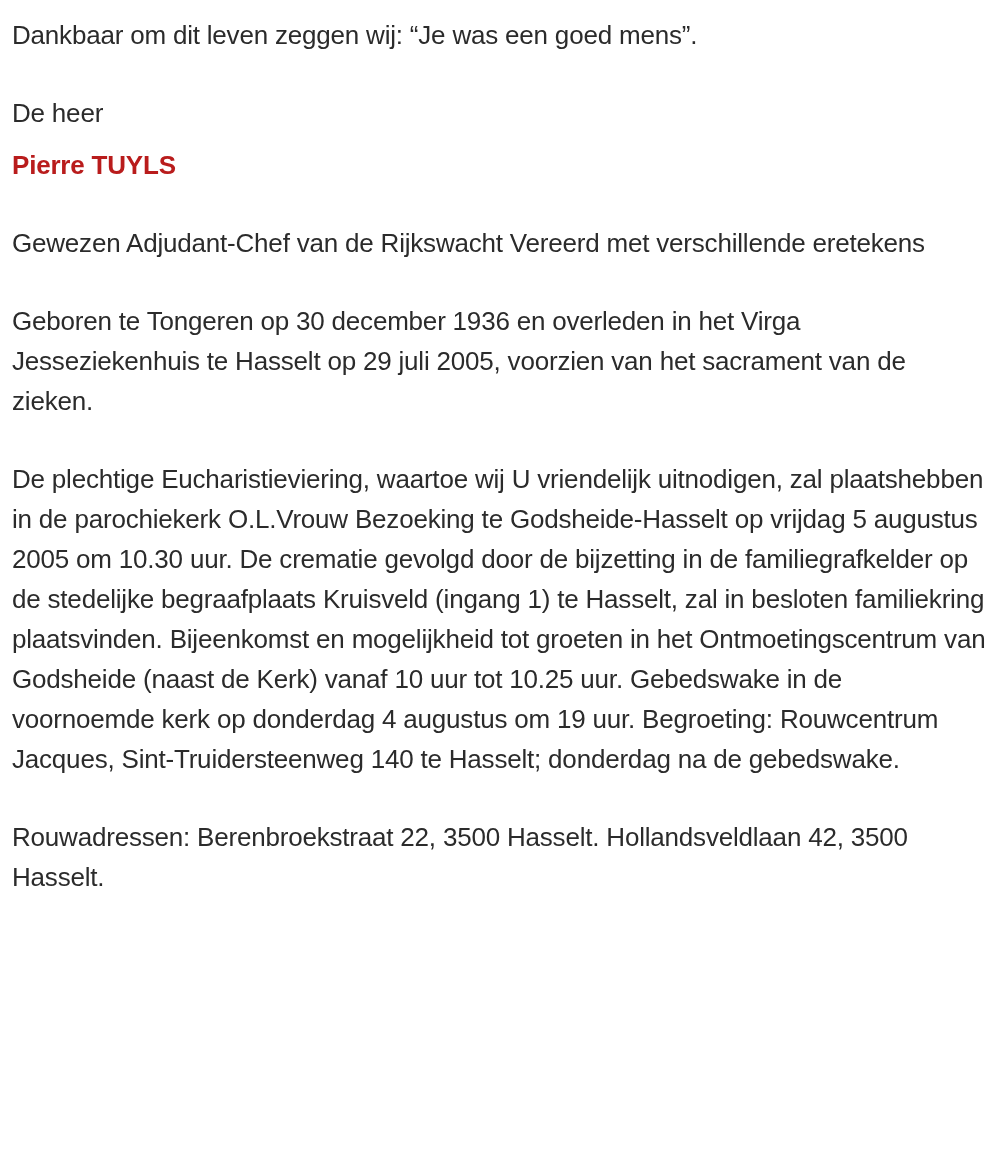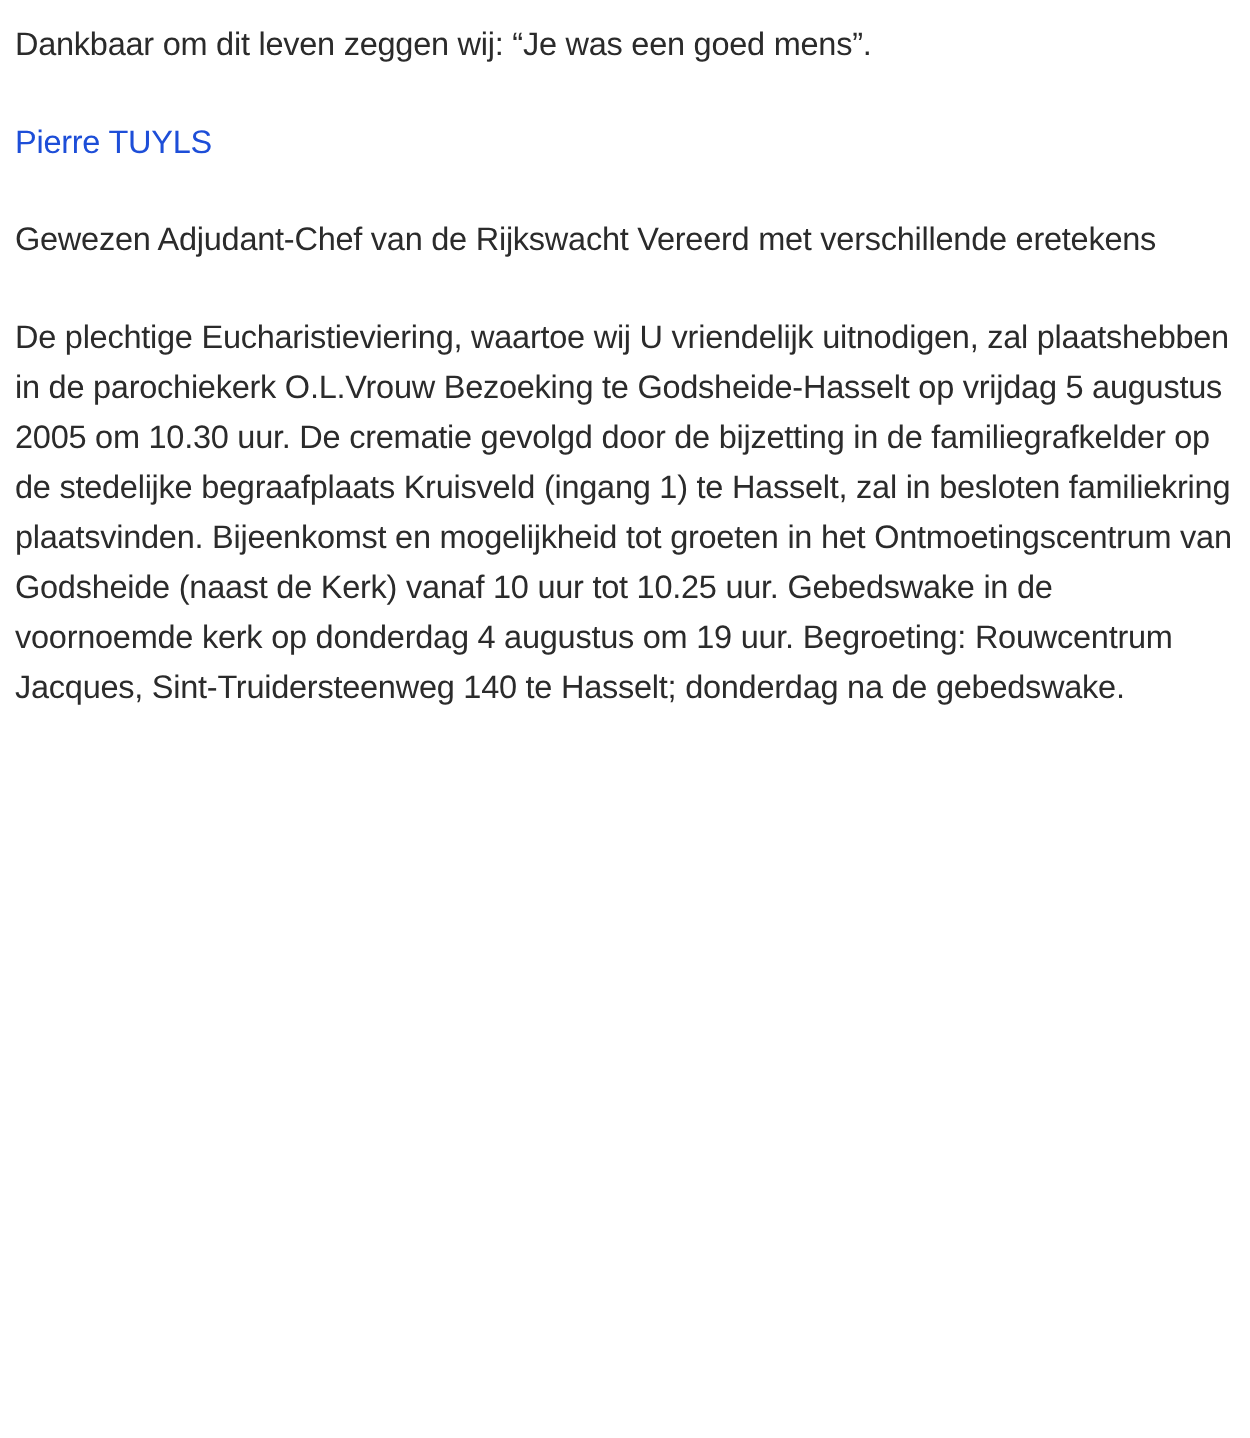--- a/index.html
+++ b/index.html
@@ -26,35 +26,38 @@
     font-size: 26px;
     line-height: 40px;
     font-weight: 400;
     letter-spacing: -0.2px;
     color: #2b2b2b;
   }
   .document p.tight {
     margin-bottom: 9px;
   }
   .document p.name {
-    font-weight: 400;
-    color: #1d4ed8;
+    font-weight: 700;
+    color: #b91c1c;
   }
   .document p:last-child {
     margin-bottom: 0;
   }
 </style>
 </head>
 <body>
 
 <main class="document">
   <p>Dankbaar om dit leven zeggen wij: “Je was een goed mens”.</p>
 
+  <p class="tight">De heer</p>
 
   <p class="name">Pierre TUYLS</p>
 
   <p>Gewezen Adjudant-Chef van de Rijkswacht Vereerd met verschillende eretekens</p>
 
+  <p>Geboren te Tongeren op 30 december 1936 en overleden in het Virga Jesseziekenhuis te Hasselt op 29 juli 2005, voorzien van het sacrament van de zieken.</p>
 
   <p>De plechtige Eucharistieviering, waartoe wij U vriendelijk uitnodigen, zal plaatshebben in de parochiekerk O.L.Vrouw Bezoeking te Godsheide-Hasselt op vrijdag 5 augustus 2005 om 10.30 uur. De crematie gevolgd door de bijzetting in de familiegrafkelder op de stedelijke begraafplaats Kruisveld (ingang 1) te Hasselt, zal in besloten familiekring plaatsvinden. Bijeenkomst en mogelijkheid tot groeten in het Ontmoetingscentrum van Godsheide (naast de Kerk) vanaf 10 uur tot 10.25 uur. Gebedswake in de voornoemde kerk op donderdag 4 augustus om 19 uur. Begroeting: Rouwcentrum Jacques, Sint-Truidersteenweg 140 te Hasselt; donderdag na de gebedswake.</p>
 
+  <p>Rouwadressen: Berenbroekstraat 22, 3500 Hasselt. Hollandsveldlaan 42, 3500 Hasselt.</p>
 
 </main>
 
 </body></html>

